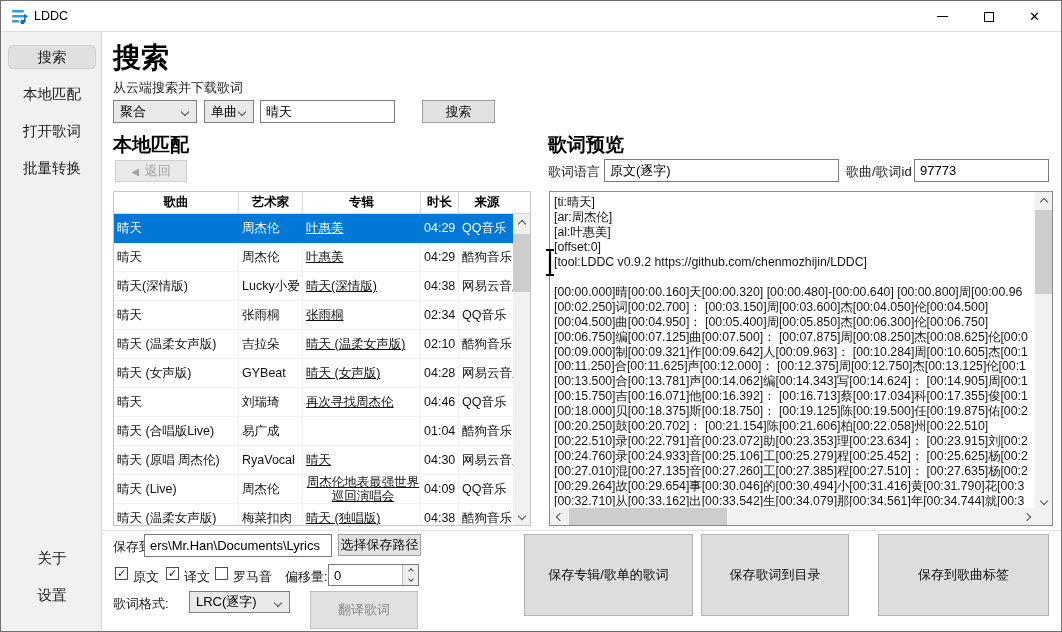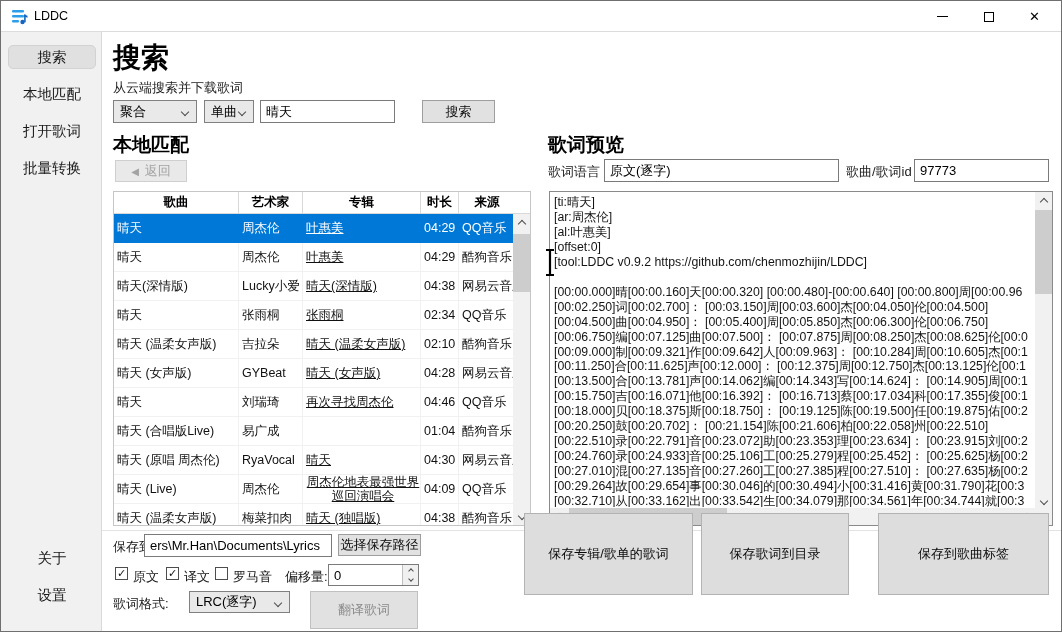--- a/index.html
+++ b/index.html
@@ -73,21 +73,21 @@
   .bottom-divider { position:absolute; left:101px; top:529px; width:961px; height:1px; background:#e3e3e3; }
   .lbl { position:absolute; font-size:13px; color:#1a1a1a; }
   .checkbox { position:absolute; width:13px; height:13px; border:1px solid #4d4d4d; background:#fff; display:flex; align-items:center; justify-content:center; }
   .checkbox .mark { display:none; font-size:11px; color:#111; line-height:1; margin-top:-1px; }
   .checkbox.checked .mark { display:block; }
   .spin { position:absolute; left:327px; top:563px; width:91px; height:22px; border:1px solid #7a7a7a; background:#fff; font-size:13px; }
   .spin .val { position:absolute; left:5px; top:3px; }
   .spin .btns { position:absolute; right:0; top:0; width:16px; height:100%; border-left:1px solid #bfbfbf; display:flex; flex-direction:column; }
   .spin .sbtn { flex:1; background:#f0f0f0; display:flex; align-items:center; justify-content:center; }
   .spin .sbtn .chev { width:4px; height:4px; }
-  .bigbtn { position:absolute; top:512px; height:82px; background:#dddddd; border:1px solid #b3b3b3; font-size:13px; color:#0a0a0a; display:flex; align-items:center; justify-content:center; }
+  .bigbtn { position:absolute; top:533px; height:82px; background:#dddddd; border:1px solid #b3b3b3; font-size:13px; color:#0a0a0a; display:flex; align-items:center; justify-content:center; }
 </style>
 </head>
 <body>
 
 <div id="window">
 
   <div class="titlebar">
     <svg class="app-icon" viewBox="0 0 17 17">
       <rect x="1" y="2" width="12" height="2.6" rx="1" fill="#2b9de9"></rect>
       <rect x="1" y="7" width="12" height="2.6" rx="1" fill="#2b9de9"></rect>

